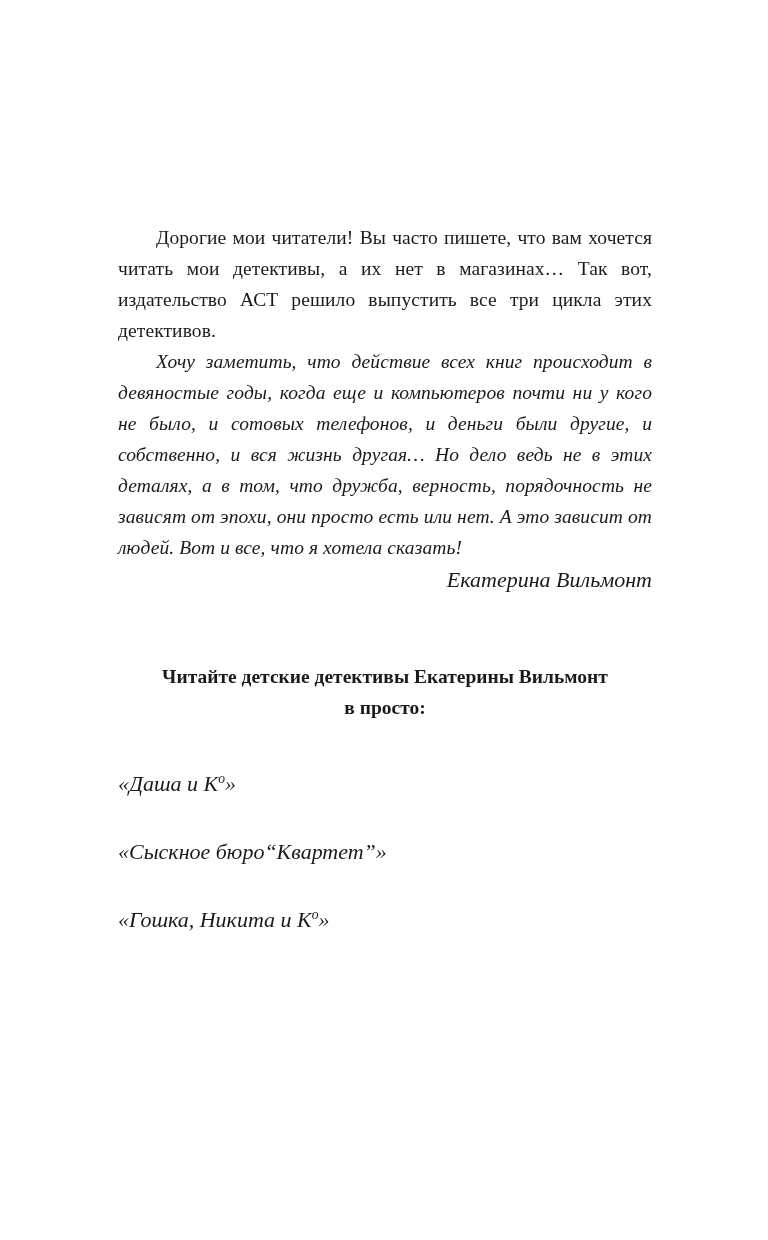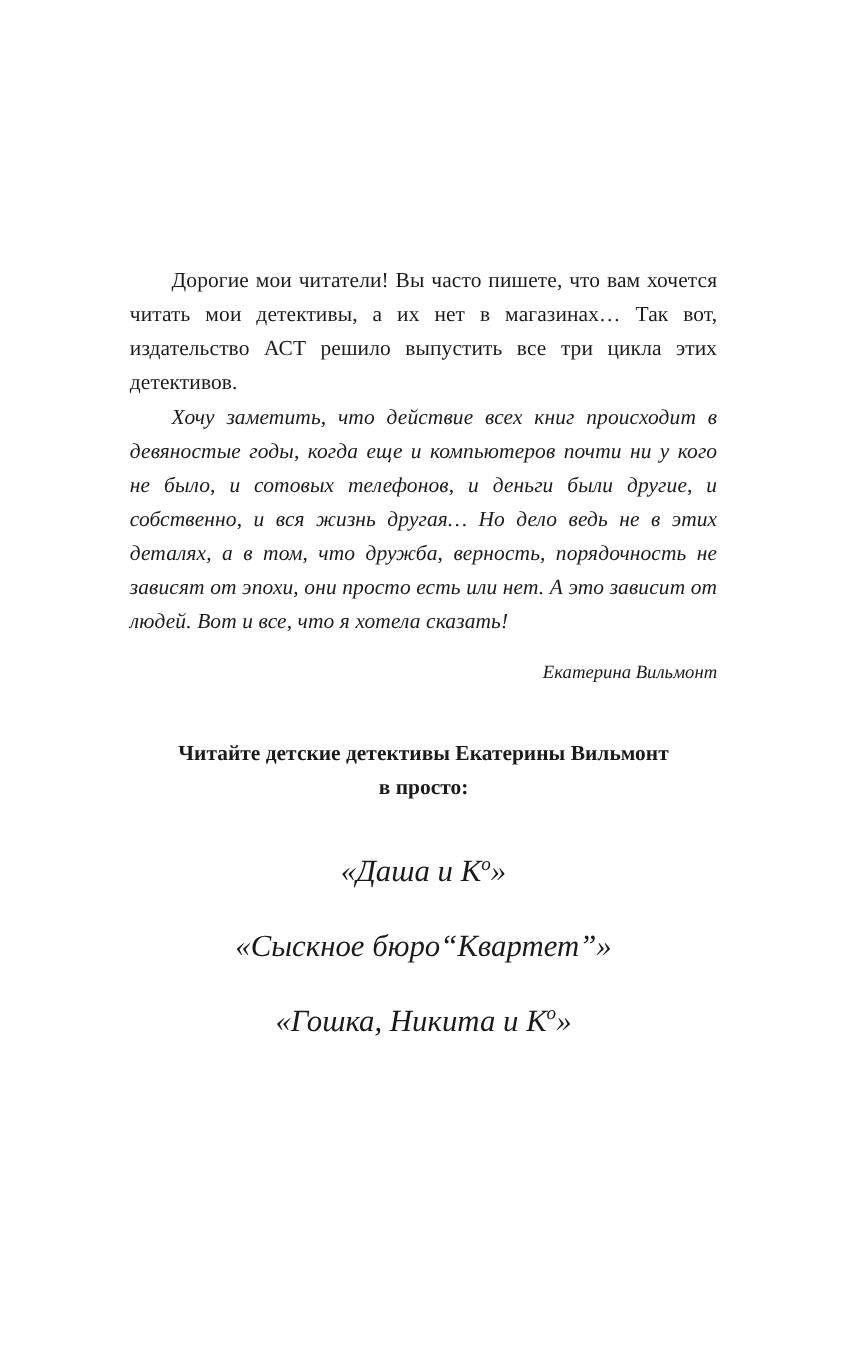--- a/index.html
+++ b/index.html
@@ -16,60 +16,60 @@
   }
   .page {
     position: relative;
     width: 768px;
     height: 1240px;
     box-sizing: border-box;
   }
   .content {
     position: absolute;
     left: 118px;
-    top: 240px;
+    top: 222px;
     width: 534px;
   }
   .para {
     font-size: 19.5px;
     line-height: 31px;
     text-align: justify;
     text-indent: 38px;
     margin: 0;
     letter-spacing: 0.1px;
   }
   .para + .para {
     margin-top: 0px;
     font-style: italic;
   }
   .para.last {
     text-align: justify;
   }
   .signature {
-    margin-top: 14px;
-    font-size: 17px;
+    margin-top: 1px;
+    font-size: 22px;
     line-height: 31px;
     font-style: italic;
     text-align: right;
   }
   .invite {
-    margin-top: 44px;
+    margin-top: 66px;
     font-size: 19.5px;
     line-height: 31px;
     font-weight: bold;
     text-align: center;
   }
   .series-list {
     margin-top: 46px;
   }
   .series-item {
-    font-size: 28px;
+    font-size: 22px;
     line-height: 30px;
     font-style: italic;
-    text-align: center;
+    text-align: left;
     margin-bottom: 38px;
     white-space: nowrap;
   }
   .series-item sup {
     font-size: 0.62em;
     vertical-align: super;
     line-height: 0;
     font-style: italic;
   }
 </style>

